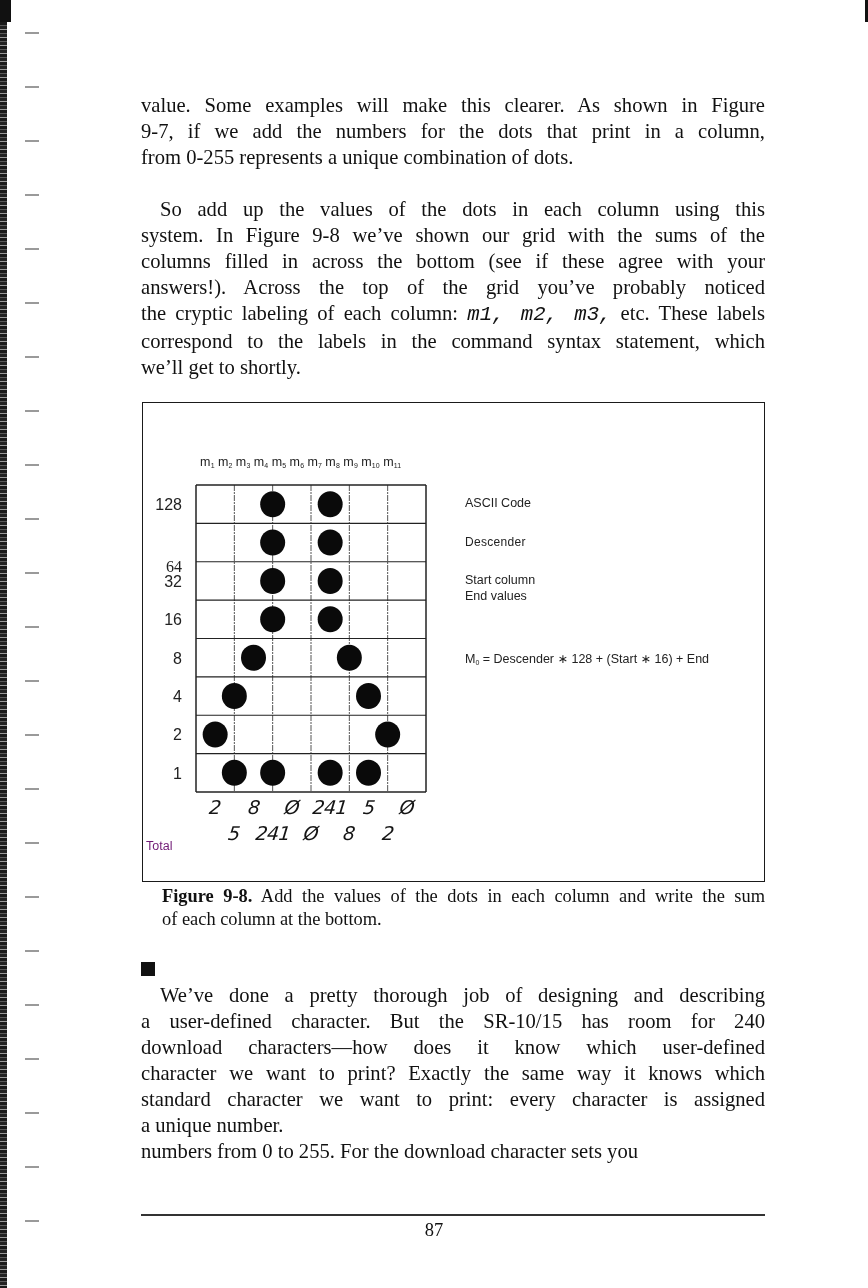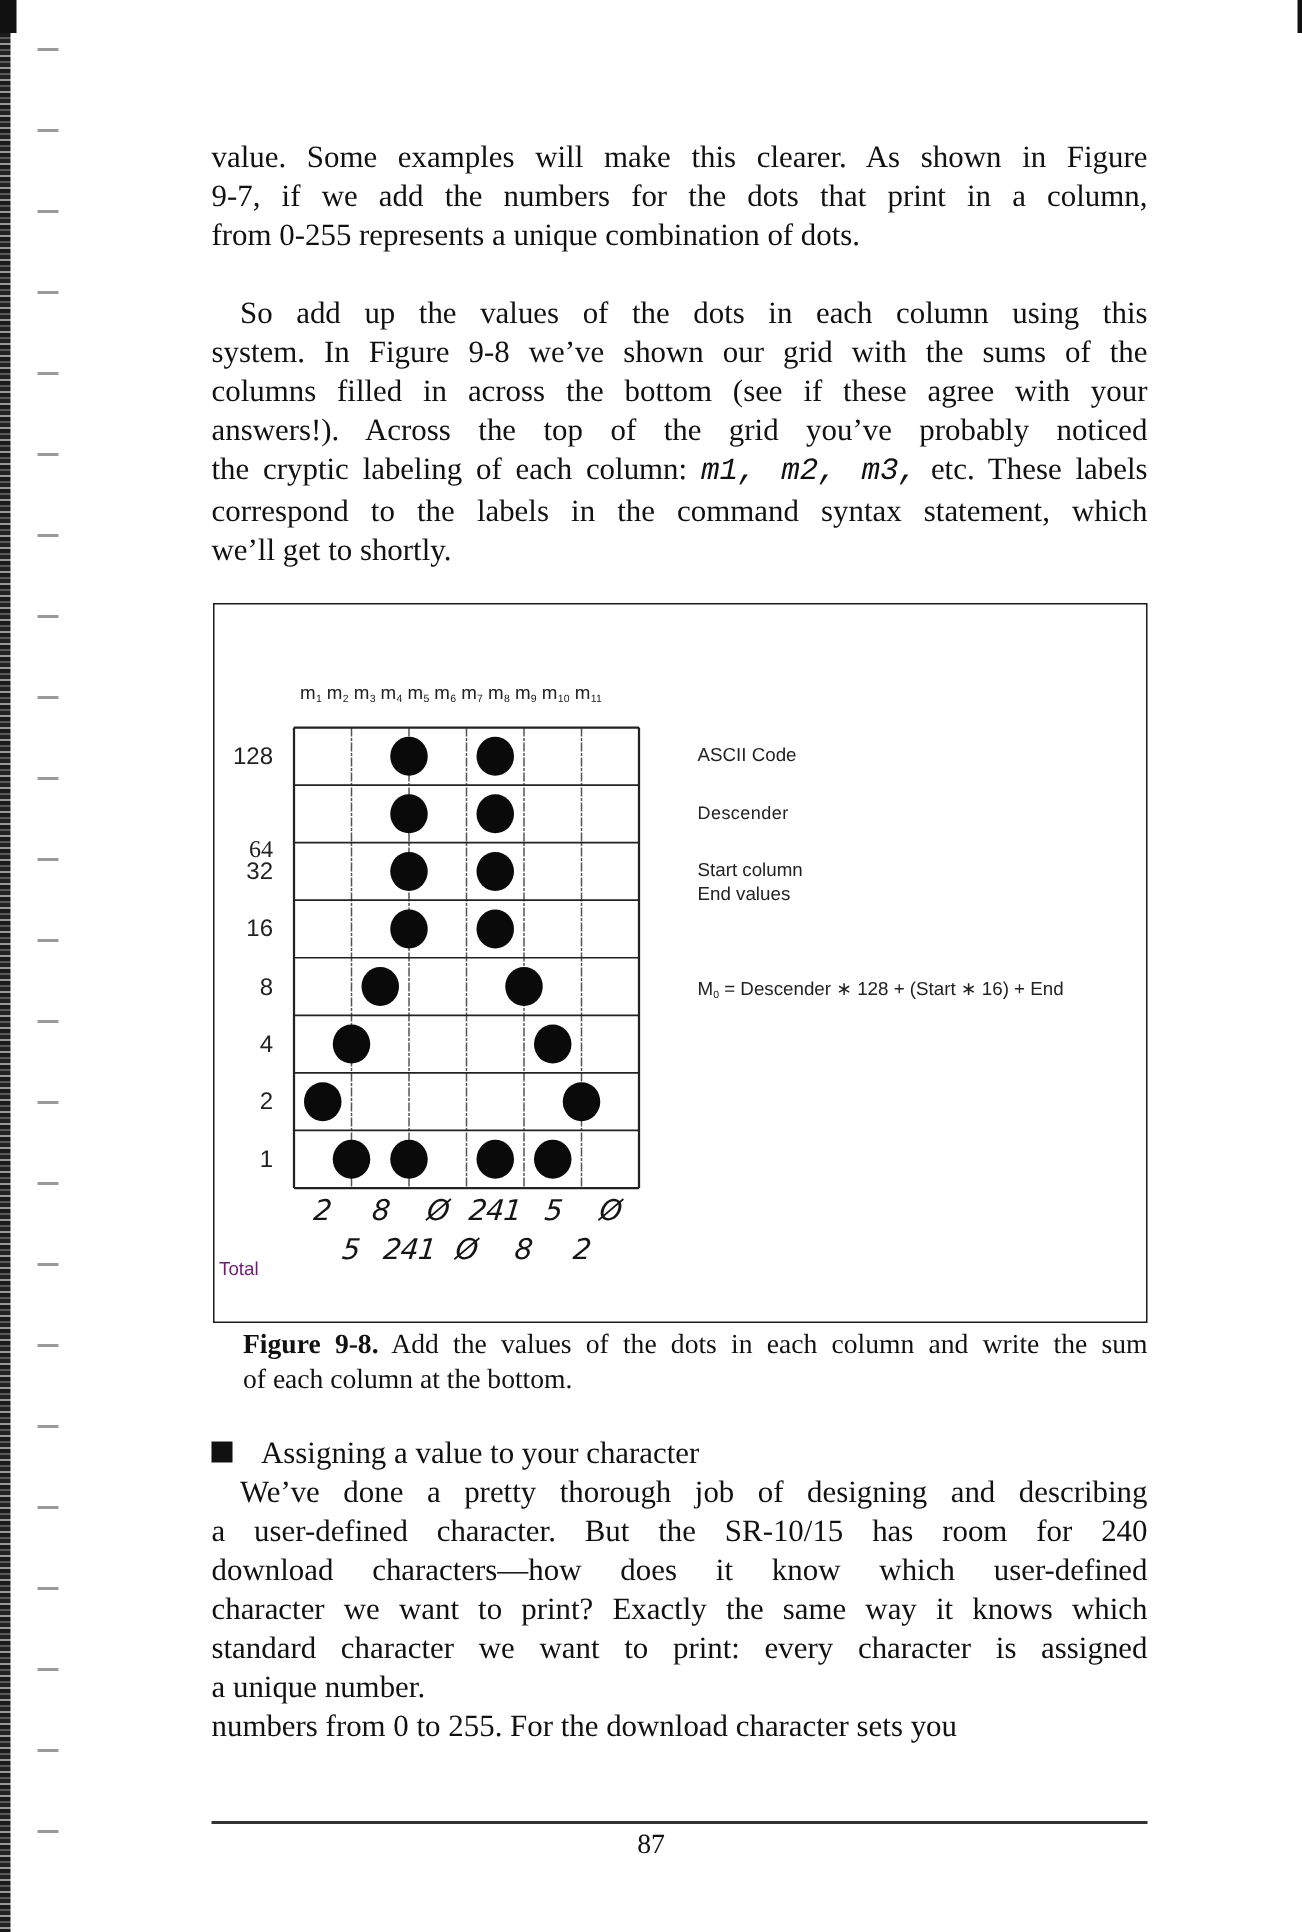--- a/index.html
+++ b/index.html
@@ -188,21 +188,21 @@
 <div class="legend-item sans" style="top:651px">
   <span>M</span><sub>0</sub><span> = Descender ∗ 128 + (Start ∗ 16) + End</span>
 </div>
 
 <div class="caption">
   <span class="line"><b>Figure 9-8.</b><span> Add the values of the dots in each column and write the sum</span></span>
   <span class="line last">of each column at the bottom.</span>
 </div>
 
 <div class="section-head">
-  <span class="bullet"></span><span>Assigning a value to your character</span>
+  <span class="bullet"></span>
 </div>
 
 <div class="text-col para" id="p3">
     <span class="line indent">We’ve done a pretty thorough job of designing and describing</span>
     <span class="line">a user-defined character. But the SR-10/15 has room for 240</span>
     <span class="line">download characters—how does it know which user-defined</span>
     <span class="line">character we want to print? Exactly the same way it knows which</span>
     <span class="line">standard character we want to print: every character is assigned</span>
     <span class="line last">a unique number.</span>
   </div>

